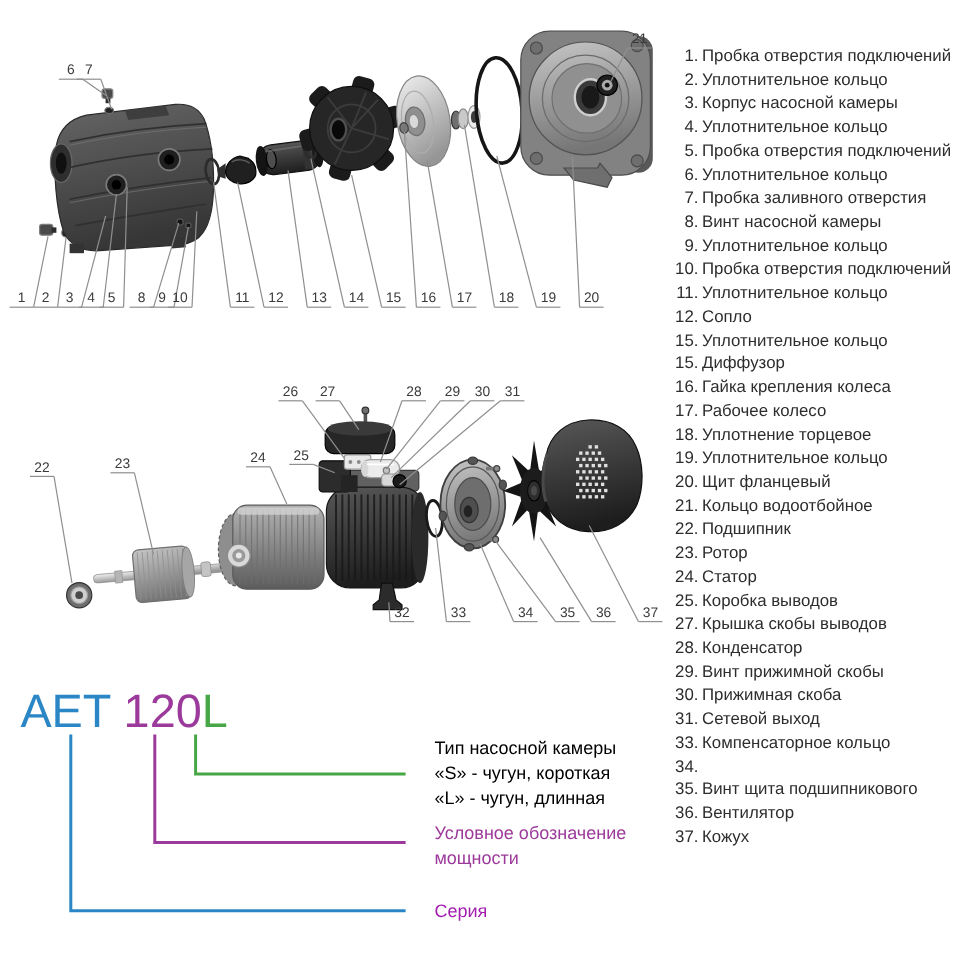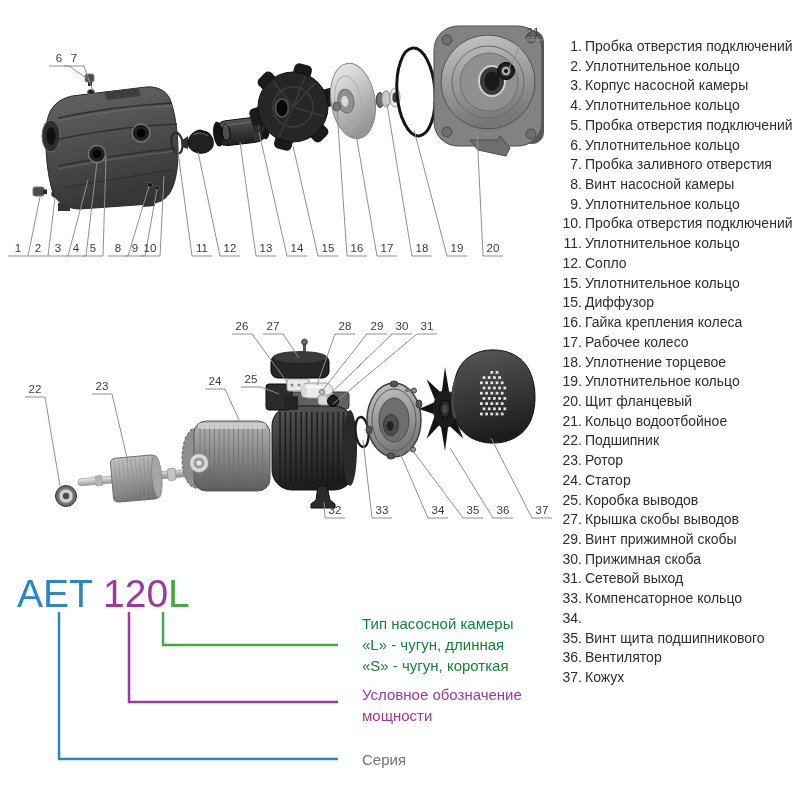--- a/index.html
+++ b/index.html
@@ -629,20 +629,24 @@
     </div>
     <div class="pl-row">
       <span class="pl-num">25.</span>
       <span class="pl-txt">Коробка выводов</span>
     </div>
     <div class="pl-row">
       <span class="pl-num">27.</span>
       <span class="pl-txt">Крышка скобы выводов</span>
     </div>
     <div class="pl-row">
+      <span class="pl-num">28.</span>
+      <span class="pl-txt">Конденсатор</span>
+    </div>
+    <div class="pl-row">
       <span class="pl-num">29.</span>
       <span class="pl-txt">Винт прижимной скобы</span>
     </div>
     <div class="pl-row">
       <span class="pl-num">30.</span>
       <span class="pl-txt">Прижимная скоба</span>
     </div>
     <div class="pl-row">
       <span class="pl-num">31.</span>
       <span class="pl-txt">Сетевой выход</span>
@@ -663,22 +667,22 @@
       <span class="pl-txt">Вентилятор</span>
     </div>
     <div class="pl-row">
       <span class="pl-num">37.</span>
       <span class="pl-txt">Кожух</span>
     </div>
   </div>
 
 <div class="model-code"><span style="color: rgb(43, 134, 197);">AET</span><span> </span><span style="color: rgb(156, 58, 155);">120</span><span style="color: rgb(71, 167, 71);">L</span></div>
 
-<div class="legend-label lg-chamber" style="color: #15803d;">
+<div class="legend-label lg-chamber" style="color: #000000;">
   <div>Тип насосной камеры</div>
+  <div>«S» - чугун, короткая</div>
   <div>«L» - чугун, длинная</div>
-  <div>«S» - чугун, короткая</div>
 </div>
 <div class="legend-label lg-power" style="color: rgb(156, 58, 155);">
   <div>Условное обозначение</div>
   <div>мощности</div>
 </div>
-<div class="legend-label lg-series" style="color: #737373;">Серия</div>
+<div class="legend-label lg-series" style="color: #a21caf;">Серия</div>
 
 </body></html>

